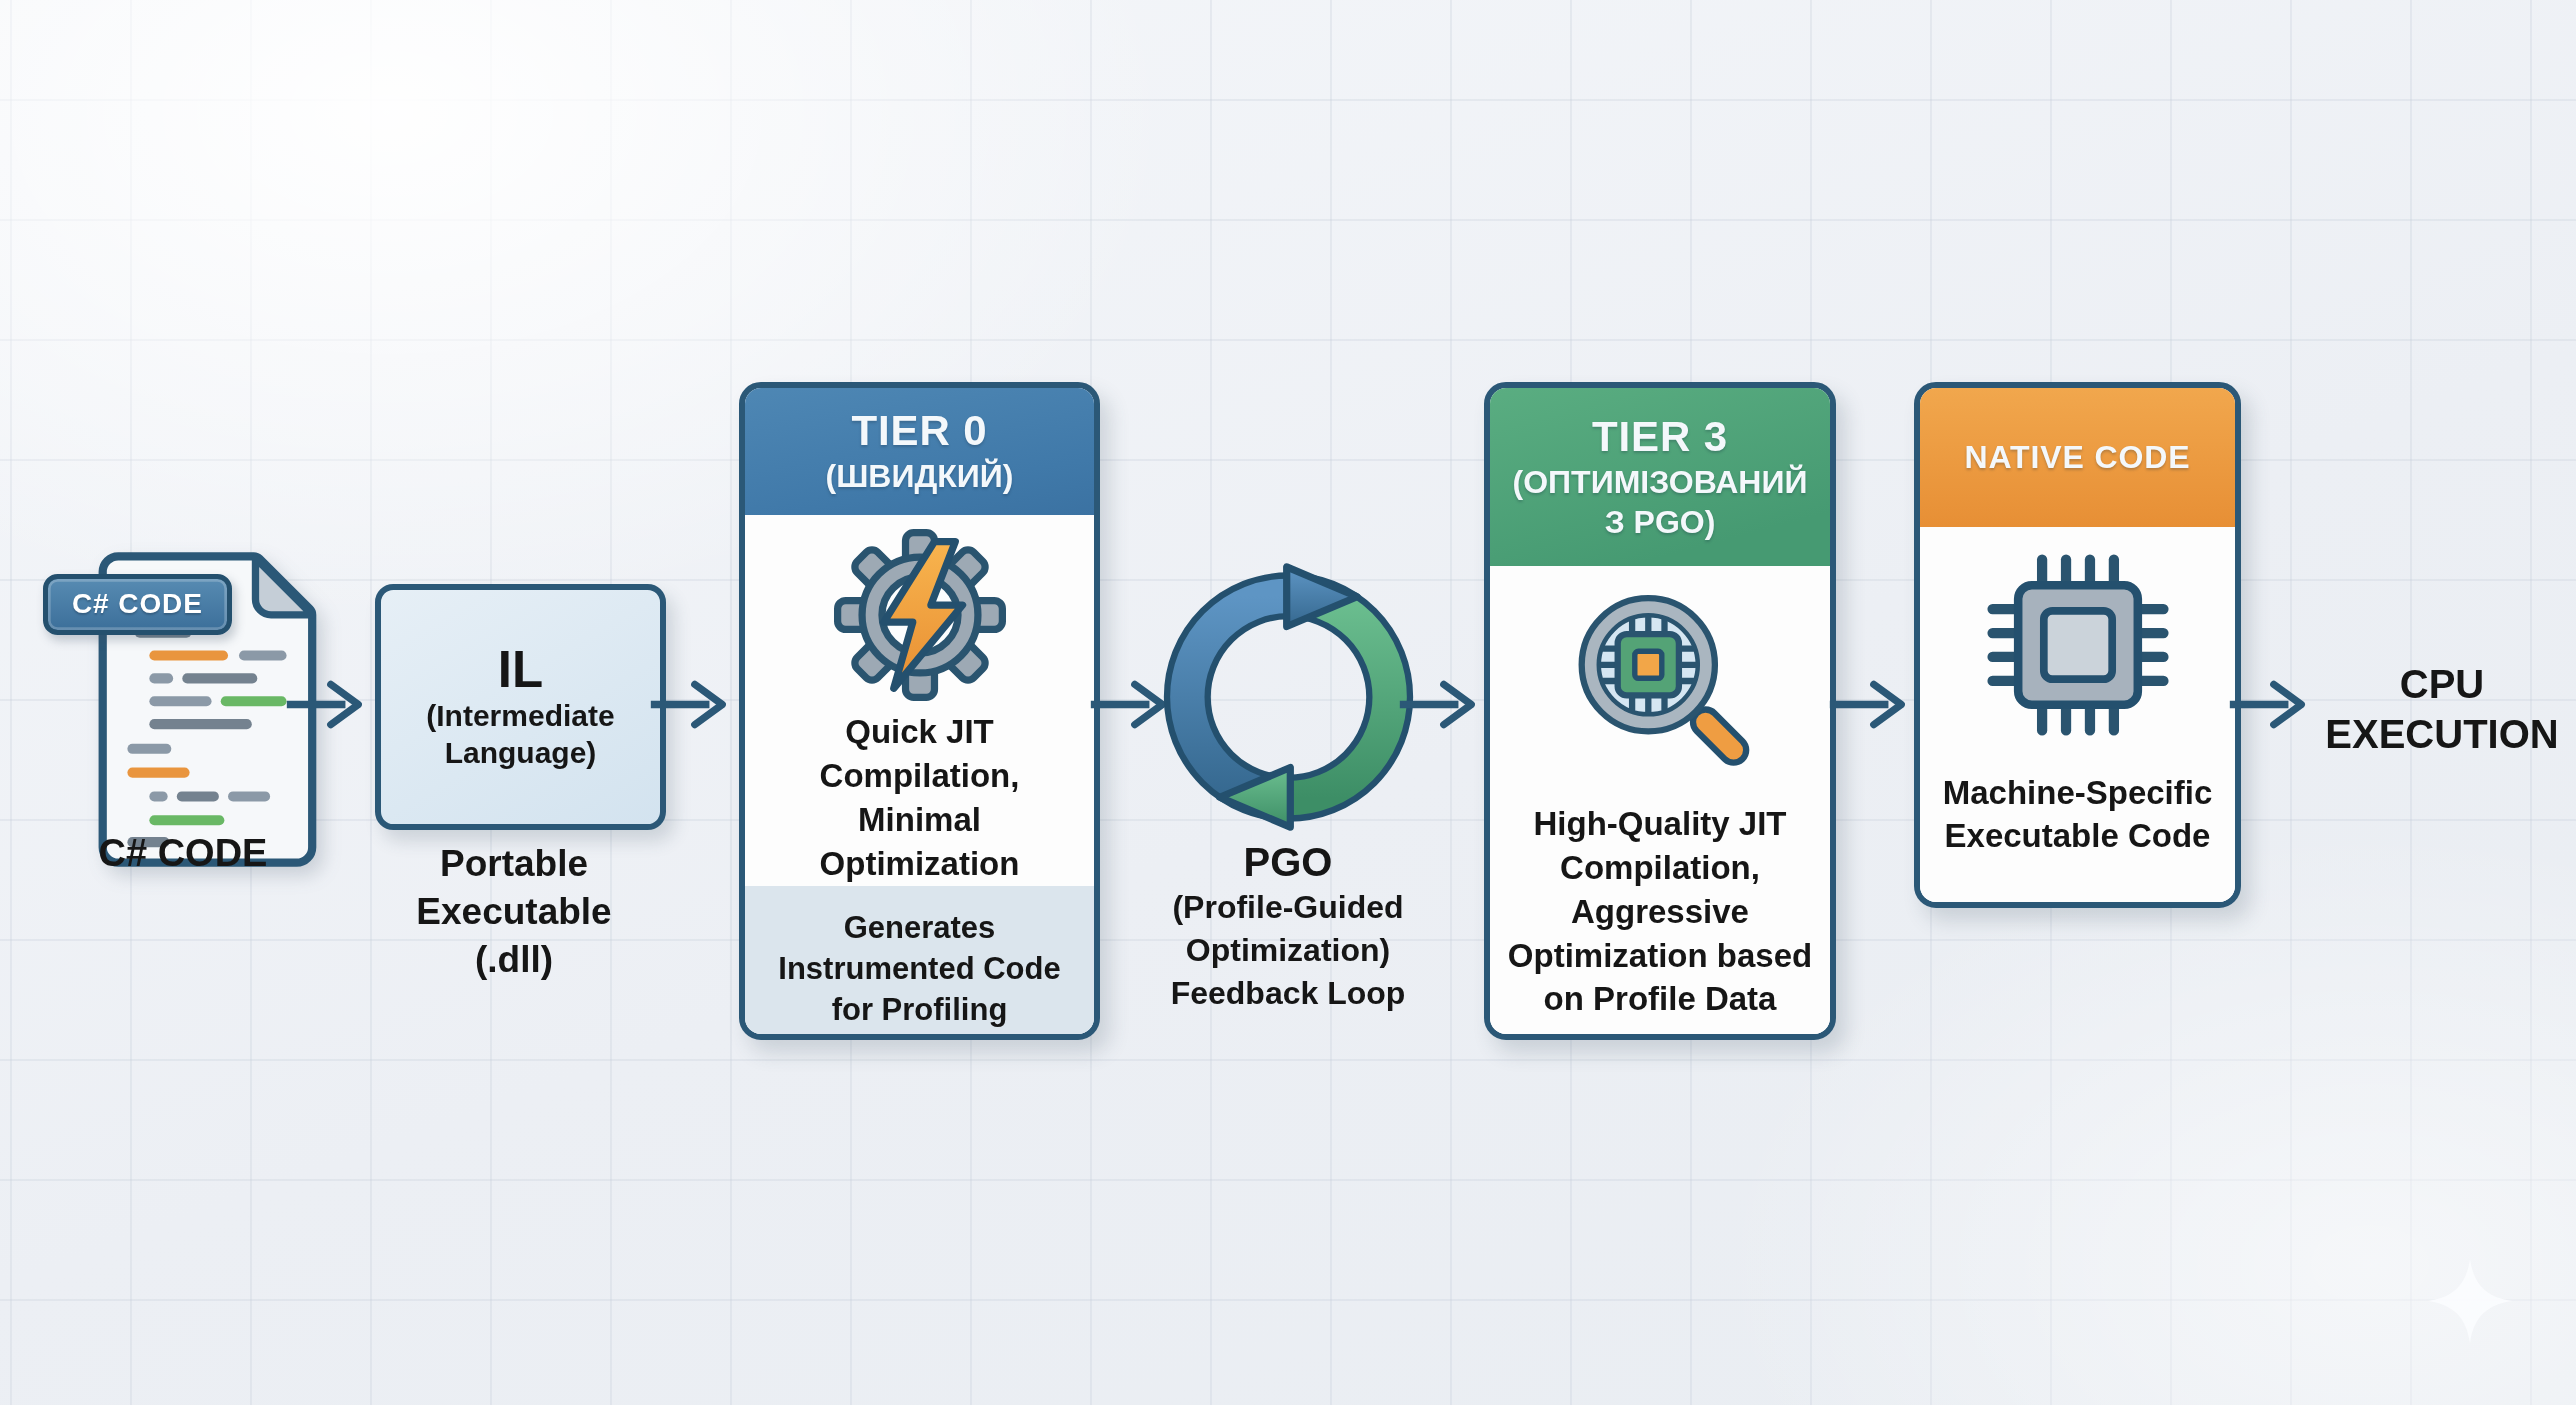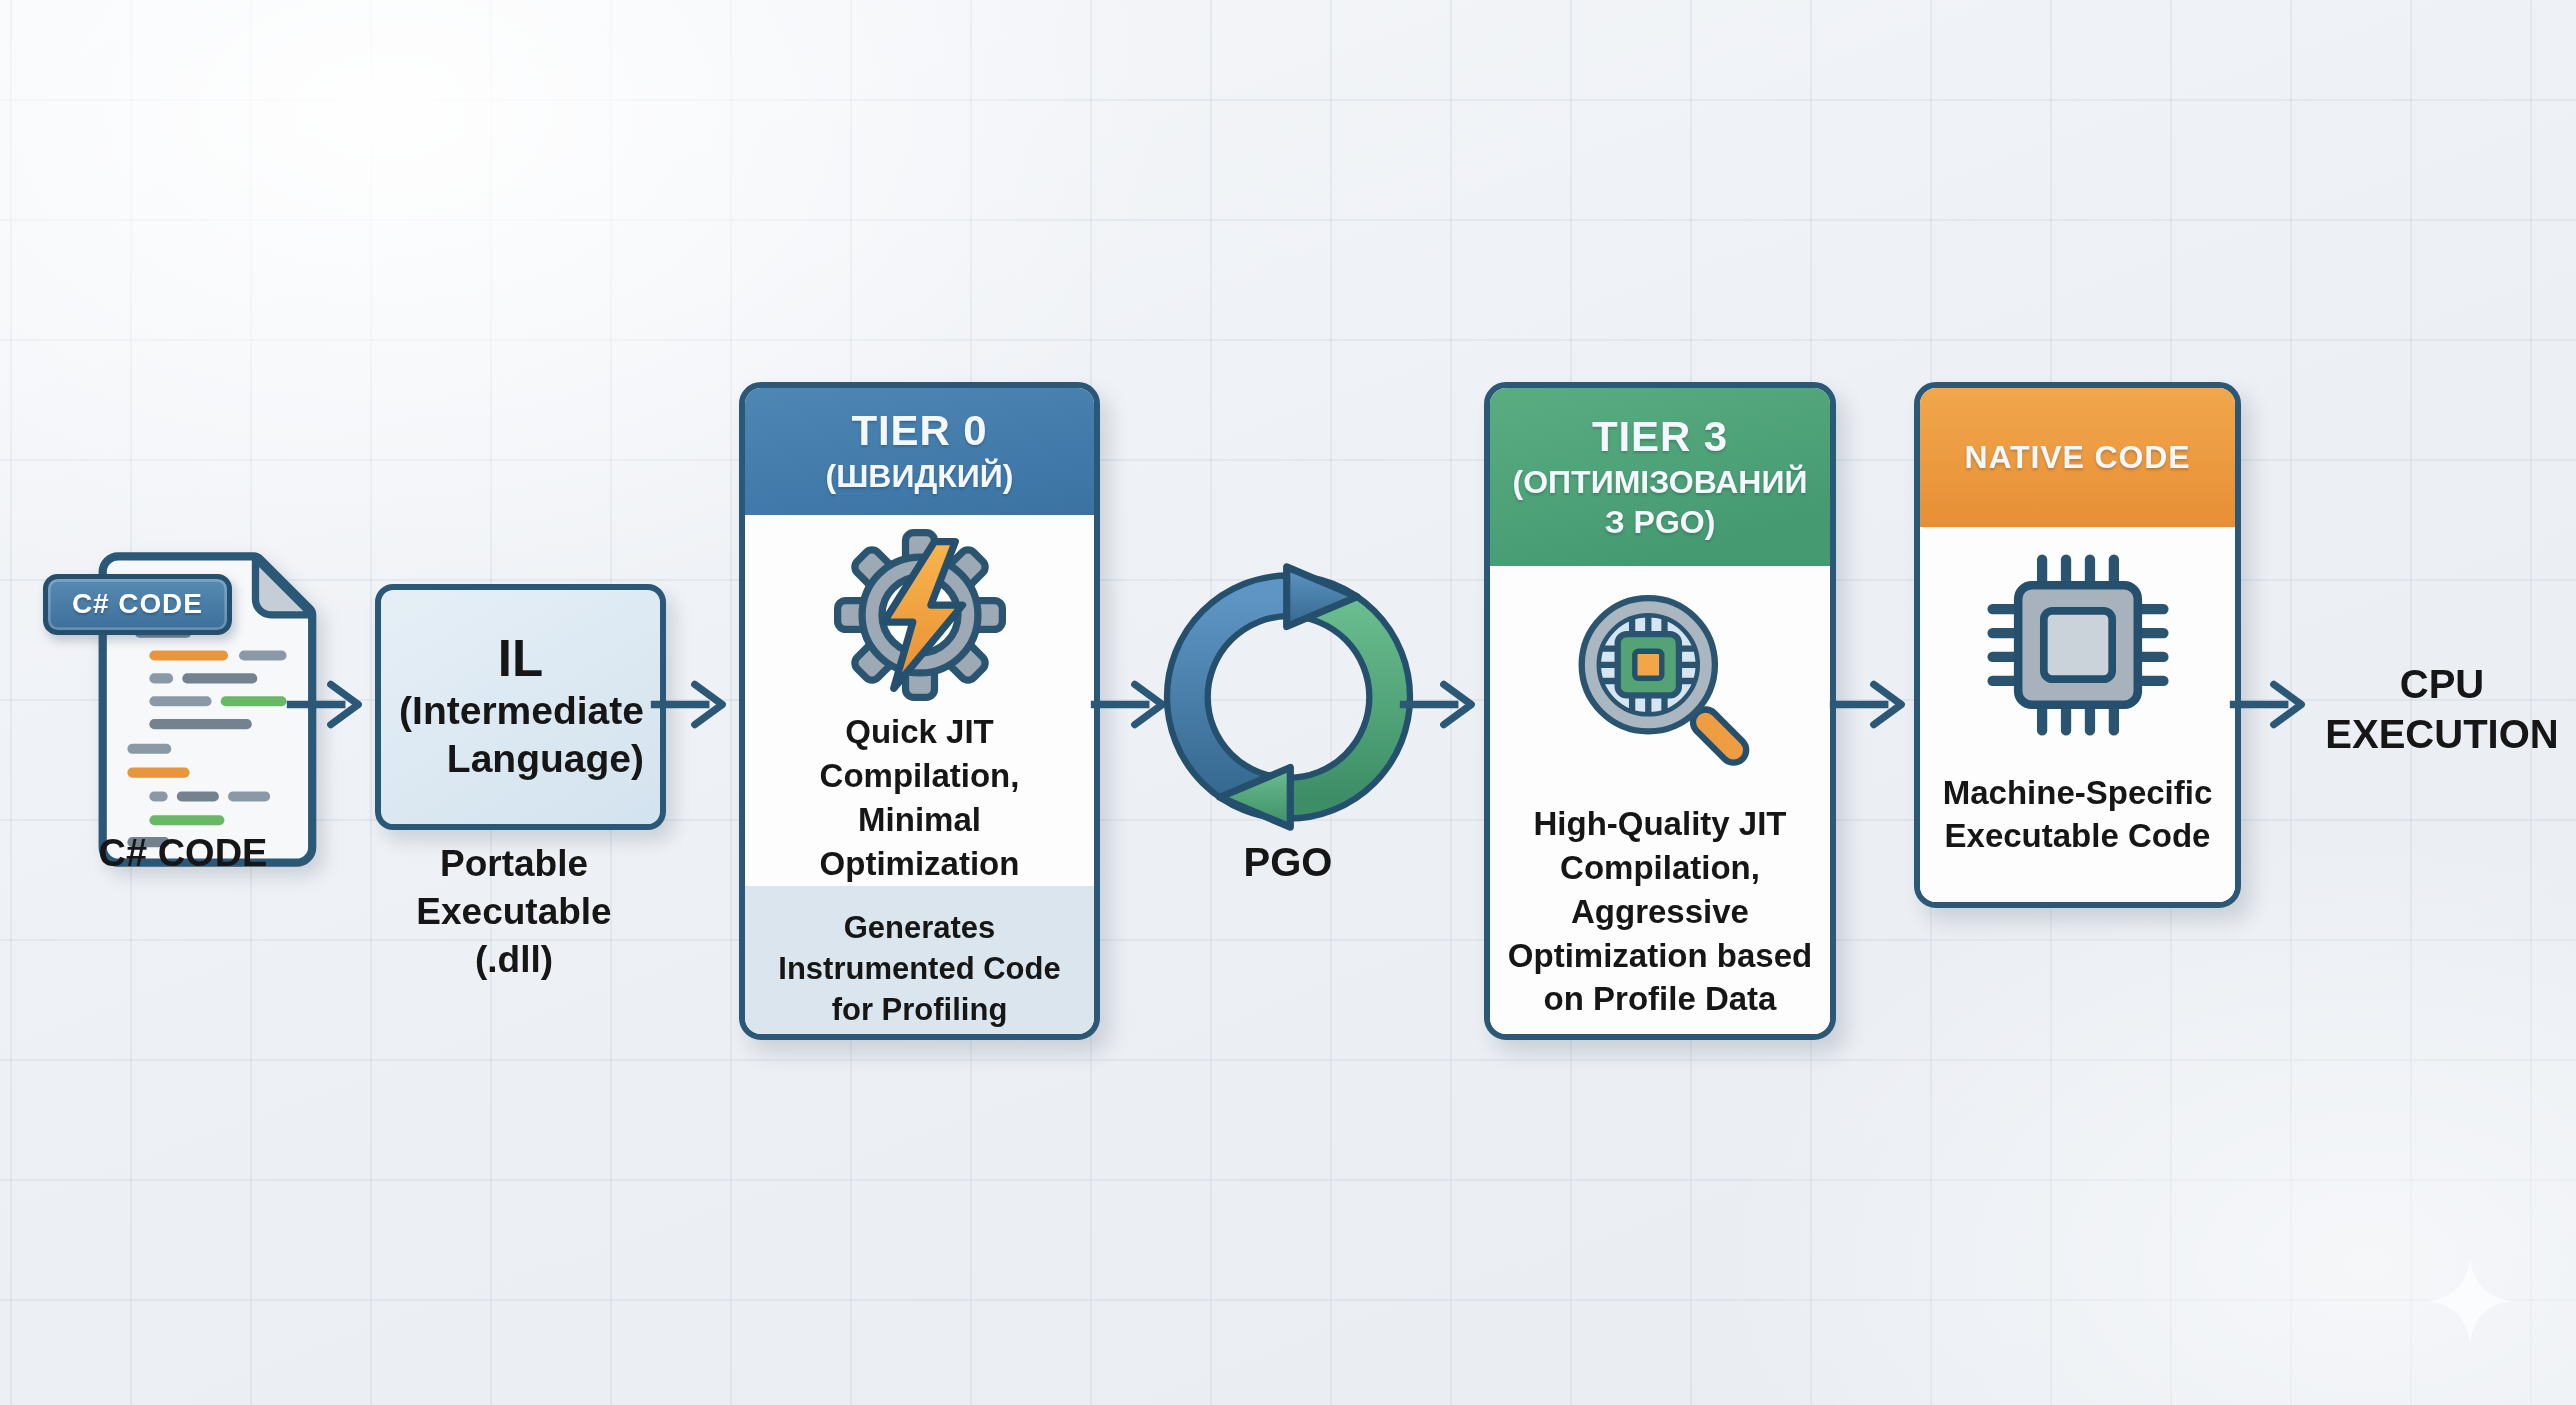--- a/index.html
+++ b/index.html
@@ -57,21 +57,21 @@
   
   .il-box{
     left:375px;top:584px;width:279px;height:234px;
     border:6.4px solid #2b5877;border-radius:18.3px;
     background:linear-gradient(150deg,#e6eff6 0%,#d3e3ef 100%);
     display:flex;flex-direction:column;align-items:center;justify-content:center;
     position:absolute;
     box-shadow:7.3px 11px 16.5px rgba(55,75,95,0.18);
   }
   .il-title{font-size:51px;line-height:1.1;}
-  .il-sub{font-size:39px;line-height:1.22;width:247px;text-align:right;}
+  .il-sub{font-size:30px;line-height:1.22;width:247px;text-align:center;}
 
   .tier0-header{background:linear-gradient(170deg,#4e87b4 0%,#4079a9 70%,#3b72a2 100%);min-height:101px;}
   .tier1-header{background:linear-gradient(165deg,#5aad81 0%,#469a72 80%);min-height:152px;}
   .native-header{background:linear-gradient(180deg,#f1a74d 0%,#e78f35 100%);min-height:113px;}
 
   .badge{
     position:absolute;left:-35px;top:27.4px;
     background:linear-gradient(180deg,#578bb2 0%,#3c6f9a 100%);
     border:5.5px solid #24506e;border-radius:14.6px;
     color:#fff;font-size:28px;letter-spacing:0.9px;
@@ -184,20 +184,21 @@
     </defs>
     <path d="M150,262 A112,112 0 0 1 150,38" fill="none" stroke="#24506e" stroke-width="52"></path>
     <path d="M150,262 A112,112 0 0 1 150,38" fill="none" stroke="url(#cycBlue)" stroke-width="38"></path>
     <path d="M150,38 A112,112 0 0 1 150,262" fill="none" stroke="#24506e" stroke-width="52"></path>
     <path d="M150,38 A112,112 0 0 1 150,262" fill="none" stroke="url(#cycGreen)" stroke-width="38"></path>
     <polygon points="148,6 148,72 226,39" fill="url(#cycBlue)" stroke="#24506e" stroke-width="8" stroke-linejoin="round"></polygon>
     <polygon points="152,228 152,294 74,261" fill="url(#cycGreen)" stroke="#24506e" stroke-width="8" stroke-linejoin="round"></polygon>
   </svg>
   <div class="abs center" style="left:1151px;top:838px;width:274px;">
     <div class="pgo-title">PGO</div>
+    <div class="pgo-sub">(Profile-Guided Optimization) Feedback Loop</div>
   </div>
 
   <svg class="abs" style="left:1398px;top:675px;" width="87" height="59" viewBox="0 0 95 64">
     <line x1="2" y1="32" x2="66" y2="32" stroke="#2b5877" stroke-width="8"></line>
     <polyline points="50,10 80,32 50,54" fill="none" stroke="#2b5877" stroke-width="8" stroke-linecap="round" stroke-linejoin="round"></polyline>
   </svg>
 
   <div class="node-box" style="left:1484px;top:382px;width:340px;height:646px;">
     <div class="box-header tier1-header">
       <div class="hdr-title">TIER 3</div>

